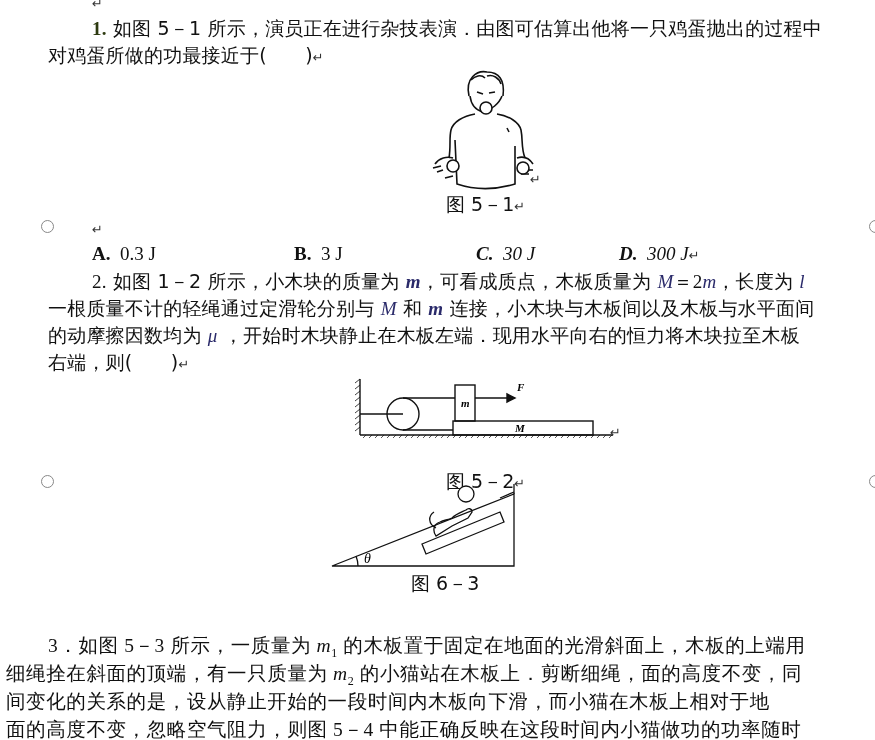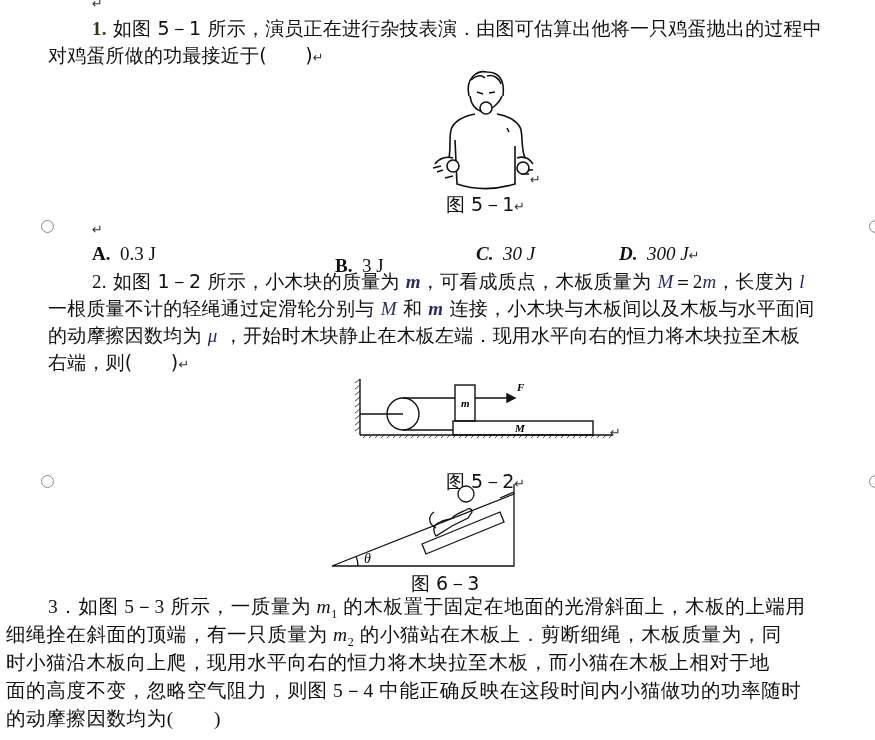--- a/index.html
+++ b/index.html
@@ -6,21 +6,21 @@
   body { width:875px; height:740px; position:relative; overflow:hidden;
          font-family:"DejaVu Sans","Liberation Sans",sans-serif; color:#111; }
   .abs { position:absolute; white-space:nowrap; }
   .t { font-size:19px; line-height:22px; letter-spacing:0.2px;text-align:center; }
   .serif { font-family:"Liberation Serif","DejaVu Serif",serif; }
   .ret { font-family:"DejaVu Sans",sans-serif; font-size:13px; color:#333; }
   .it { font-style:italic; font-family:"Liberation Serif","DejaVu Serif",serif; color:#2a2a6a; }
   .circle { position:absolute; width:11px; height:11px; border:1px solid #888; border-radius:50%; }
   .cap { font-size:19px; }
   .opt { font-family:"Liberation Serif","DejaVu Serif",serif; font-size:19px; }
-  .q3 { font-family:"Liberation Serif","DejaVu Serif",serif; font-size:19.5px; line-height:25px; letter-spacing:0.6px; }
+  .q3 { font-family:"Liberation Serif","DejaVu Serif",serif; font-size:19.5px; line-height:38px; letter-spacing:0.6px;margin-top:33px; }
   svg { position:absolute; }
   .plabel { font-family:"Liberation Serif",serif; font-weight:bold; font-size:11px; font-style:italic; }
 </style>
 </head>
 <body>
 
 <span class="abs ret" style="left:92px;top:-4px;">↵</span>
 
 <div class="abs t" style="left:92px;top:17px;">
   <span class="serif" style="font-weight:bold;color:#2d3a10;">1.</span>
@@ -56,21 +56,21 @@
   <span>图 5－1</span><span class="ret">↵</span>
 </div>
 
 <div class="circle" style="left:41px;top:220px;"></div>
 <div class="circle" style="left:869px;top:220px;"></div>
 <span class="abs ret" style="left:92px;top:222px;">↵</span>
 
 <div class="abs opt" style="left:92px;top:243px;">
   <span style="font-weight:bold">A.</span>&nbsp;&nbsp;<span>0.3 J</span>
 </div>
-<div class="abs opt" style="left:294px;top:255px;margin-left:41px;">
+<div class="abs opt" style="left:294px;top:243px;">
   <span style="font-weight:bold">B.</span>&nbsp;&nbsp;<span>3 J</span>
 </div>
 <div class="abs opt" style="left:476px;top:243px;font-style:italic;">
   <span style="font-weight:bold">C.</span>&nbsp;&nbsp;<span>30 J</span>
 </div>
 <div class="abs opt" style="left:619px;top:243px;font-style:italic;">
   <span style="font-weight:bold">D.</span>&nbsp;&nbsp;<span>300 J</span><span class="ret">↵</span>
 </div>
 
 <div class="abs t" style="left:92px;top:270px;">
@@ -152,24 +152,24 @@
   <text x="36" y="89" font-family="Liberation Serif, serif" font-style="italic" font-size="14">θ</text>
 </svg>
 <div class="abs cap" style="left:411px;top:571px;">
   <span>图 6－3</span>
 </div>
 
 <div class="abs q3" style="left:48px;top:594px;">
   <span>3．</span><span>如图 5－3 所示，一质量为 </span><span class="it" style="color:#111">m</span><sub style="font-size:12px">1</sub><span> 的木板置于固定在地面的光滑斜面上，木板的上端用</span>
 </div>
 <div class="abs q3" style="left:6px;top:622px;">
-  <span>细绳拴在斜面的顶端，有一只质量为 </span><span class="it" style="color:#111">m</span><sub style="font-size:12px">2</sub><span> 的小猫站在木板上．剪断细绳，木板质量为，同</span>
+  <span>细绳拴在斜面的顶端，有一只质量为 </span><span class="it" style="color:#111">m</span><sub style="font-size:12px">2</sub><span> 的小猫站在木板上．剪断细绳，面的高度不变，同</span>
 </div>
 <div class="abs q3" style="left:6px;top:650px;">
-  <span>时小猫沿木板向上爬，现用水平向右的恒力将木块拉至木板，而小猫在木板上相对于地</span>
+  <span>间变化的关系的是，设从静止开始的一段时间内木板向下滑，而小猫在木板上相对于地</span>
 </div>
 <div class="abs q3" style="left:6px;top:678px;">
   <span>面的高度不变，忽略空气阻力，则图 5－4 中能正确反映在这段时间内小猫做功的功率随时</span>
 </div>
 <div class="abs q3" style="left:6px;top:706px;">
   <span>的动摩擦因数均为(　　)</span>
 </div>
 
 <div class="abs" style="left:231px;top:732px;">
   <span class="plabel">P</span>

